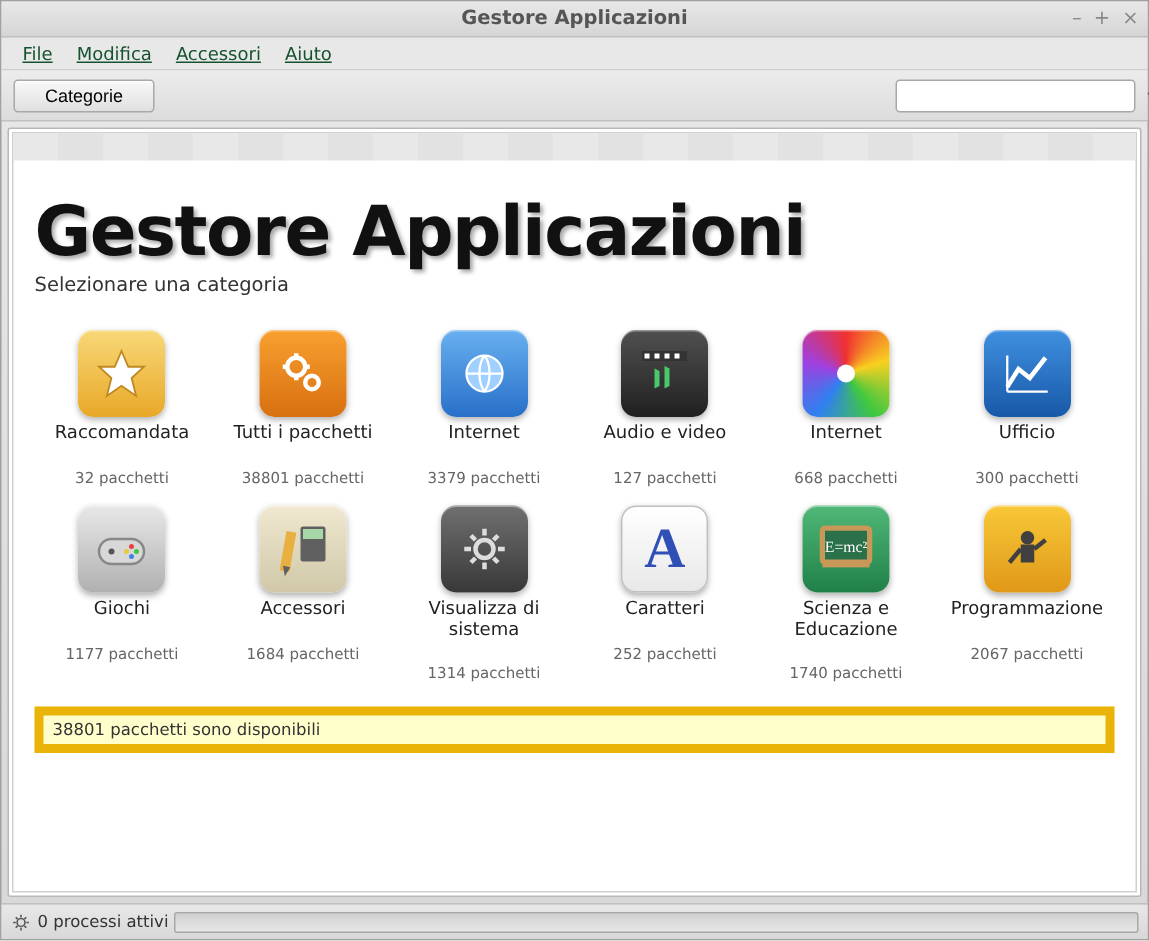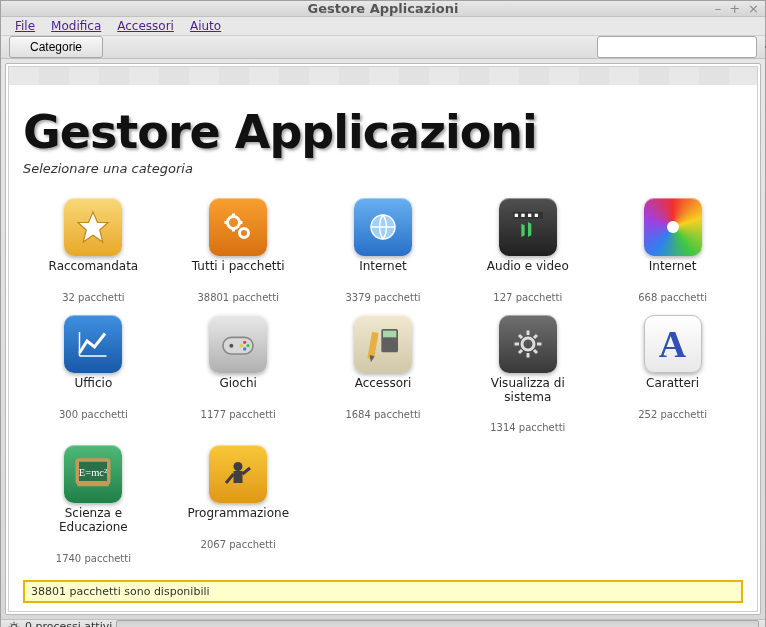--- a/index.html
+++ b/index.html
@@ -46,21 +46,21 @@
   height: 22px;
   background: #e8e8e8;
   display: flex;
   align-items: center;
   padding: 0 8px;
   gap: 4px;
   border-bottom: 1px solid #d0d0d0;
 }
 .menu-item {
   padding: 2px 6px;
-  color: #4c1d95;
+  color: #14532d;
   cursor: pointer;
 }
 .menu-item .ul { text-decoration: underline; }
 .toolbar {
   height: 34px;
   background: linear-gradient(to bottom, #ececec, #dcdcdc);
   display: flex;
   align-items: center;
   padding: 0 8px;
   border-bottom: 1px solid #c0c0c0;
@@ -127,29 +127,28 @@
   margin: -16px -14px 20px -14px;
 }
 .big-title {
   font-size: 46px;
   font-weight: bold;
   color: #111;
   text-shadow: 2px 2px 3px rgba(0,0,0,0.35);
   letter-spacing: -1px;
 }
 .subtitle {
-  font-style: italic;
   font-size: 13px;
   color: #333;
   margin-top: 2px;
   margin-bottom: 20px;
 }
 .grid {
   display: grid;
-  grid-template-columns: repeat(5, 1fr);
+  grid-template-columns: repeat(6, 1fr);
   gap: 8px 4px;
   margin-bottom: 14px;
 }
 .cat {
   display: flex;
   flex-direction: column;
   align-items: center;
   text-align: center;
   cursor: pointer;
   padding: 2px;
@@ -170,21 +169,21 @@
   line-height: 1.15;
   max-width: 110px;
 }
 .cat-count {
   font-size: 10px;
   color: #666;
   margin-top: 18px;
 }
 .status-strip {
   background: #ffffcc;
-  border: 2px solid #eab308;
+  border: 6px solid #eab308;
   padding: 3px 6px;
   font-size: 11px;
   color: #333;
 }
 .statusbar {
   height: 24px;
   background: linear-gradient(to bottom, #e8e8e8, #d8d8d8);
   border-top: 1px solid #c0c0c0;
   display: flex;
   align-items: center;

